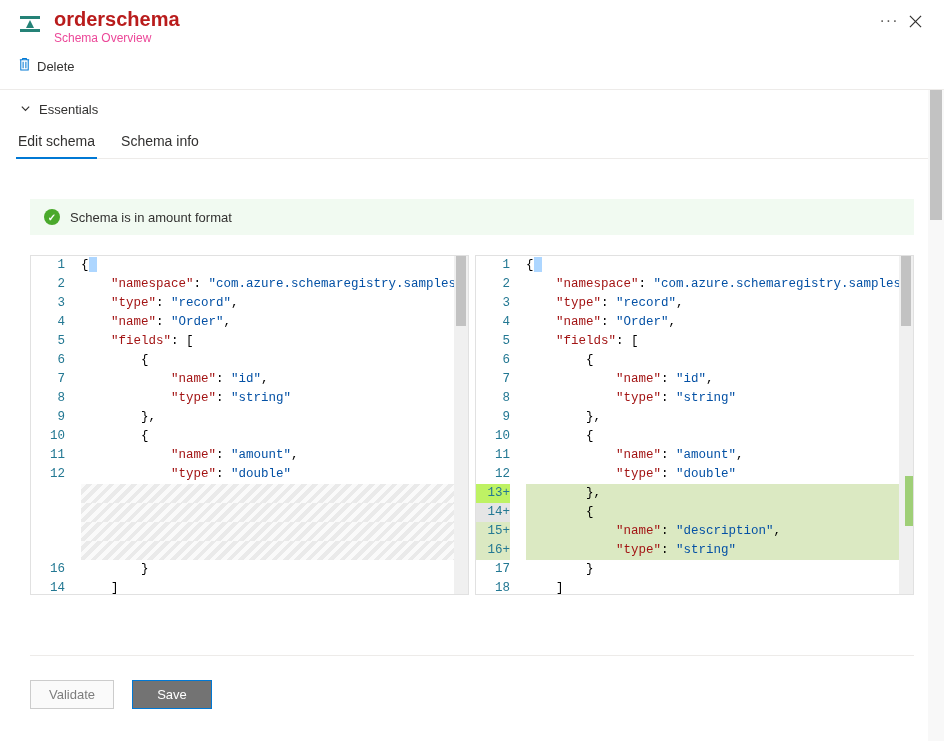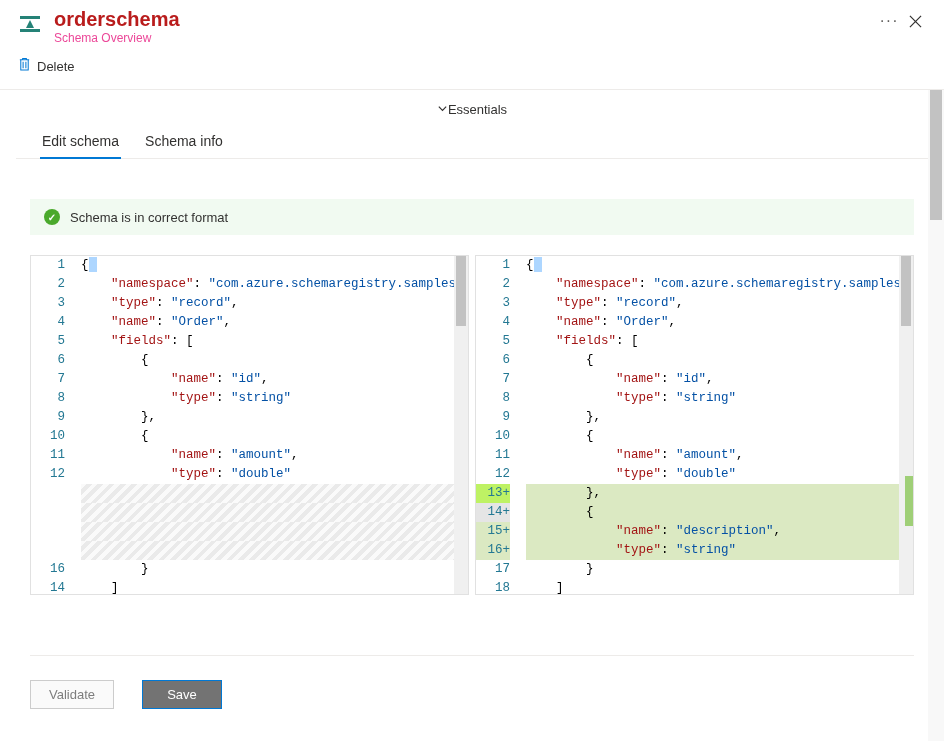--- a/index.html
+++ b/index.html
@@ -78,44 +78,42 @@
       height: calc(752px - 100px);
       overflow-y: auto;
       border-top: 1px solid #edebe9;
     }
     .content-inner {
       padding: 0 16px 16px 16px;
     }
     .essentials {
       display: flex;
       align-items: center;
-      gap: 0;
+      gap: 8px;
       padding: 12px 4px 10px 4px;
       font-size: 13px;
       cursor: pointer;
-      justify-content: center;
     }
     .chev { font-size: 11px; }
     .tabs {
       display: flex;
       gap: 22px;
       border-bottom: 1px solid #edebe9;
       margin-bottom: 40px;
     }
     .tab {
       font-size: 14px;
       padding: 6px 2px 8px 2px;
       cursor: pointer;
       color: #323130;
     }
     .tab.active {
       border-bottom: 2px solid #0078d4;
       margin-bottom: -1px;
       font-weight: 400;
-      margin-left: 24px;
     }
     .banner {
       background: #f1faf1;
       display: flex;
       align-items: center;
       gap: 10px;
       padding: 10px 14px;
       font-size: 13px;
       margin: 0 14px 20px 14px;
     }
@@ -178,21 +176,21 @@
     .mini-scroll-right .thumb {
       position:absolute; left:2px; right:2px; top:0; height:70px;
       background:#c2c2c2;
     }
     .mini-add-marker {
       position:absolute; right:0; width:8px; height:50px;
       top:220px;
       background:#9fcf77;
     }
     .btn-row {
-      display:flex; gap:28px;
+      display:flex; gap:18px;
       margin: 60px 14px 16px 14px;
       border-top:1px solid #edebe9;
       padding-top:24px;
     }
     .btn {
       min-width:80px; padding:6px 18px;
       font-size:13px; text-align:center;
       border:1px solid #ccc; background:#fff;
       cursor:pointer;
     }
@@ -261,21 +259,21 @@
       <span>Essentials</span>
     </div>
 
     <div class="tabs">
       <div class="tab active">Edit schema</div>
       <div class="tab">Schema info</div>
     </div>
 
     <div class="banner">
       <span class="check-circle">✓</span>
-      <span>Schema is in correct format</span>
+      <span>Schema is in amount format</span>
     </div>
 
     <div class="diff-container">
 
       <div class="editor">
         <div class="mini-scroll-right">
             <div class="thumb"></div>
           </div>
         <div class="gutter">
           <span class="ln">1</span>

